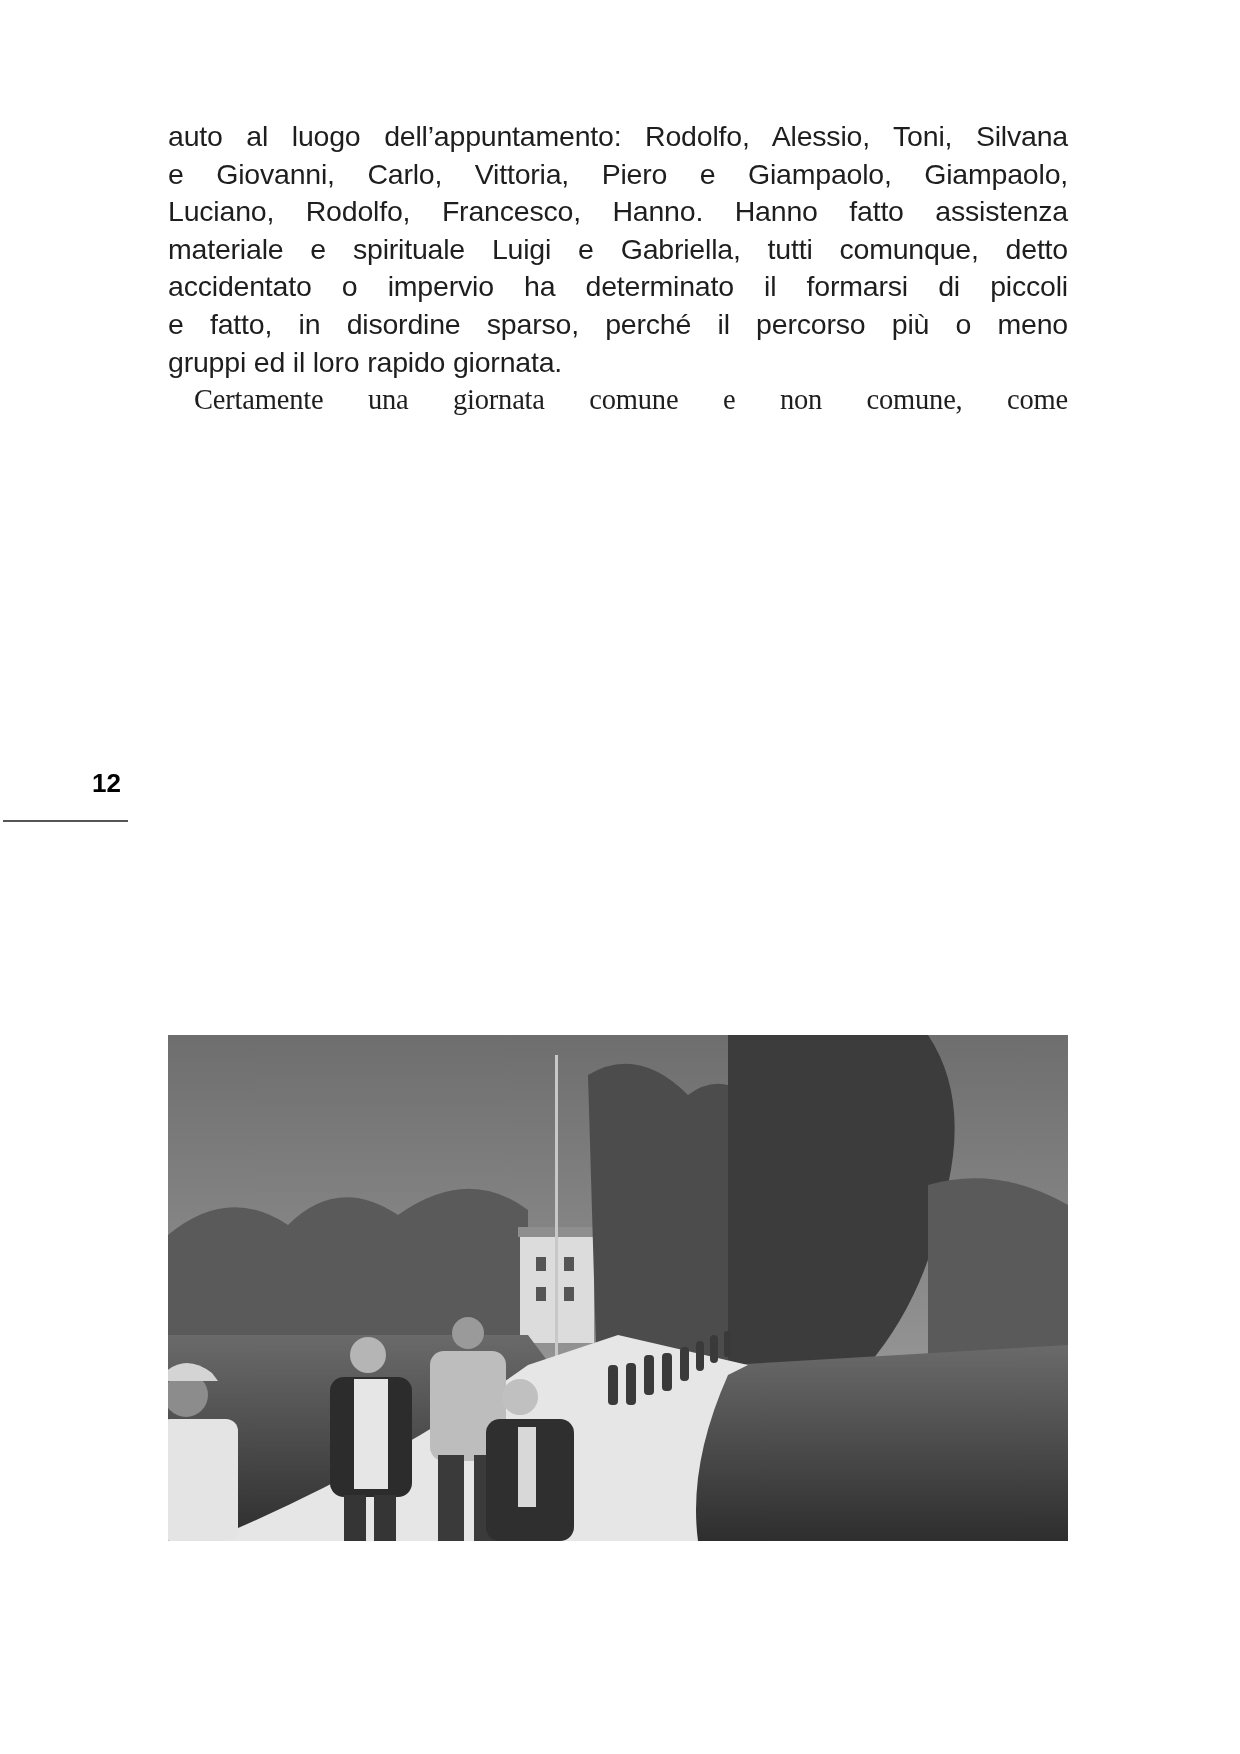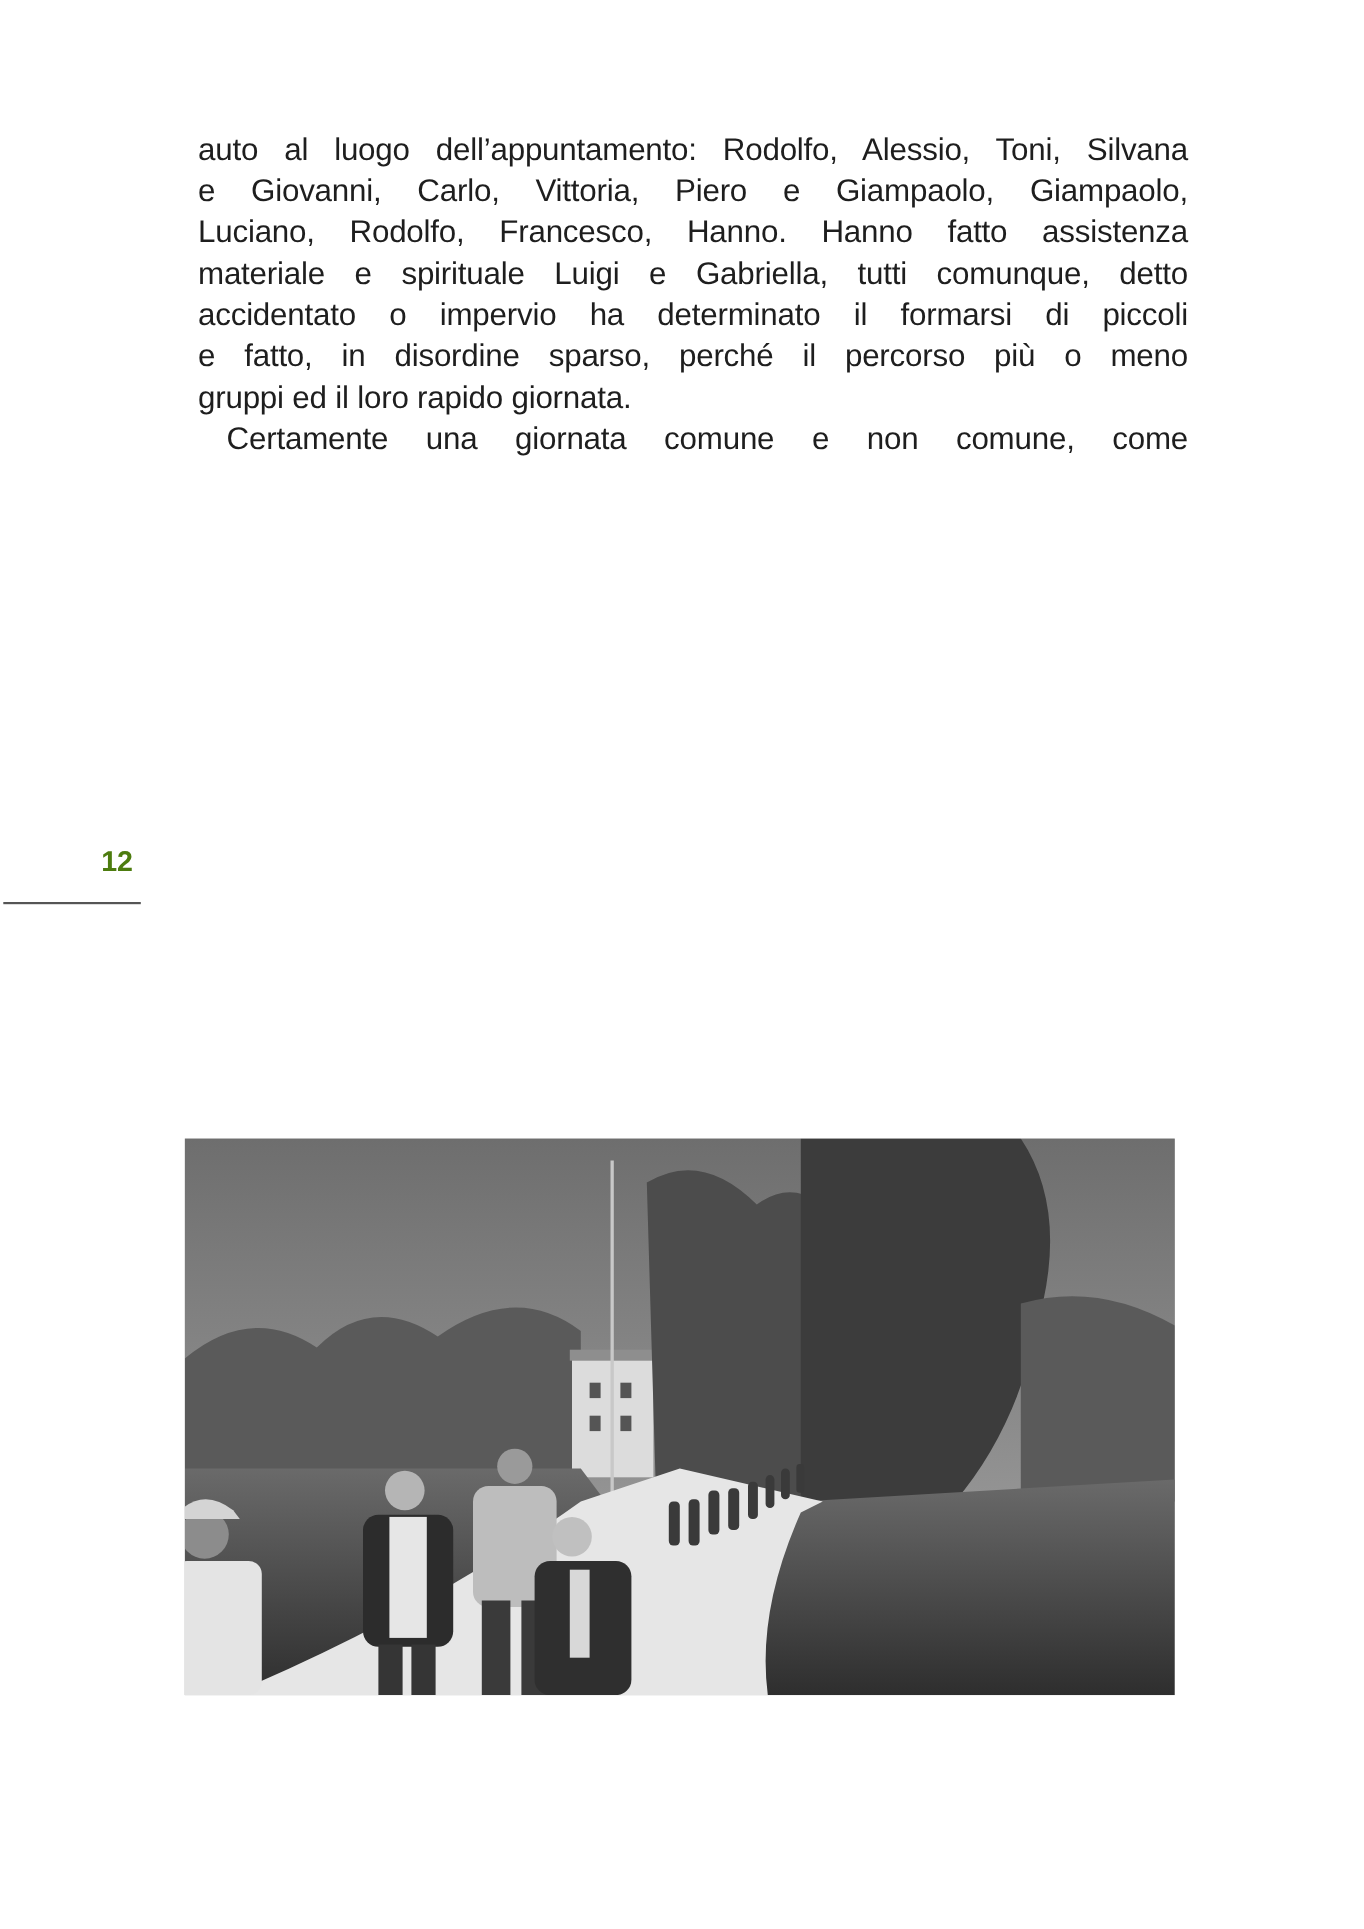--- a/index.html
+++ b/index.html
@@ -1,23 +1,23 @@
 <!DOCTYPE html>
 <html><head>
 <meta charset="utf-8">
 <style>
   html, body { margin:0; padding:0; }
   body { width:1240px; height:1754px; background:#ffffff; position:relative; overflow:hidden; font-family:"Liberation Sans", sans-serif; color:#1e1e1e; }
-  .text-block { position:absolute; left:180px; top:118px; width:900px; font-size:28.5px; line-height:37.6px; letter-spacing:-0.2px; }
+  .text-block { position:absolute; left:168px; top:118px; width:900px; font-size:28.5px; line-height:37.6px; letter-spacing:-0.2px; }
   .line { display:block; text-align:justify; text-align-last:justify; white-space:nowrap; height:37.6px; }
   .line.last { text-align-last:left; }
-  .line.indent { padding-left:26px; }
+  .line.indent { padding-left:26px;font-family:Liberation Serif, serif; }
   .line span.inner { display:inline-block; width:100%; text-align:justify; text-align-last:justify; white-space:normal; }
   .line.last span.inner { text-align-last:left; }
-  .page-number { position:absolute; left:92px; top:768px; font-size:26px; font-weight:bold; color:#4d7c0f; }
+  .page-number { position:absolute; left:92px; top:768px; font-size:26px; font-weight:bold; color:#000000; }
   .page-rule { position:absolute; left:3px; top:820px; width:125px; height:1.5px; background:#555; }
   .photo { position:absolute; left:168px; top:1035px; width:900px; height:506px; overflow:hidden; background:#8a8a8a; }
   .photo svg { display:block; }
 </style>
 </head>
 <body>
 
 <div class="text-block">
   <div class="line"><span class="inner">auto al luogo dell’appuntamento: Rodolfo, Alessio, Toni, Silvana</span></div>
   <div class="line"><span class="inner">e Giovanni, Carlo, Vittoria, Piero e Giampaolo, Giampaolo,</span></div>

